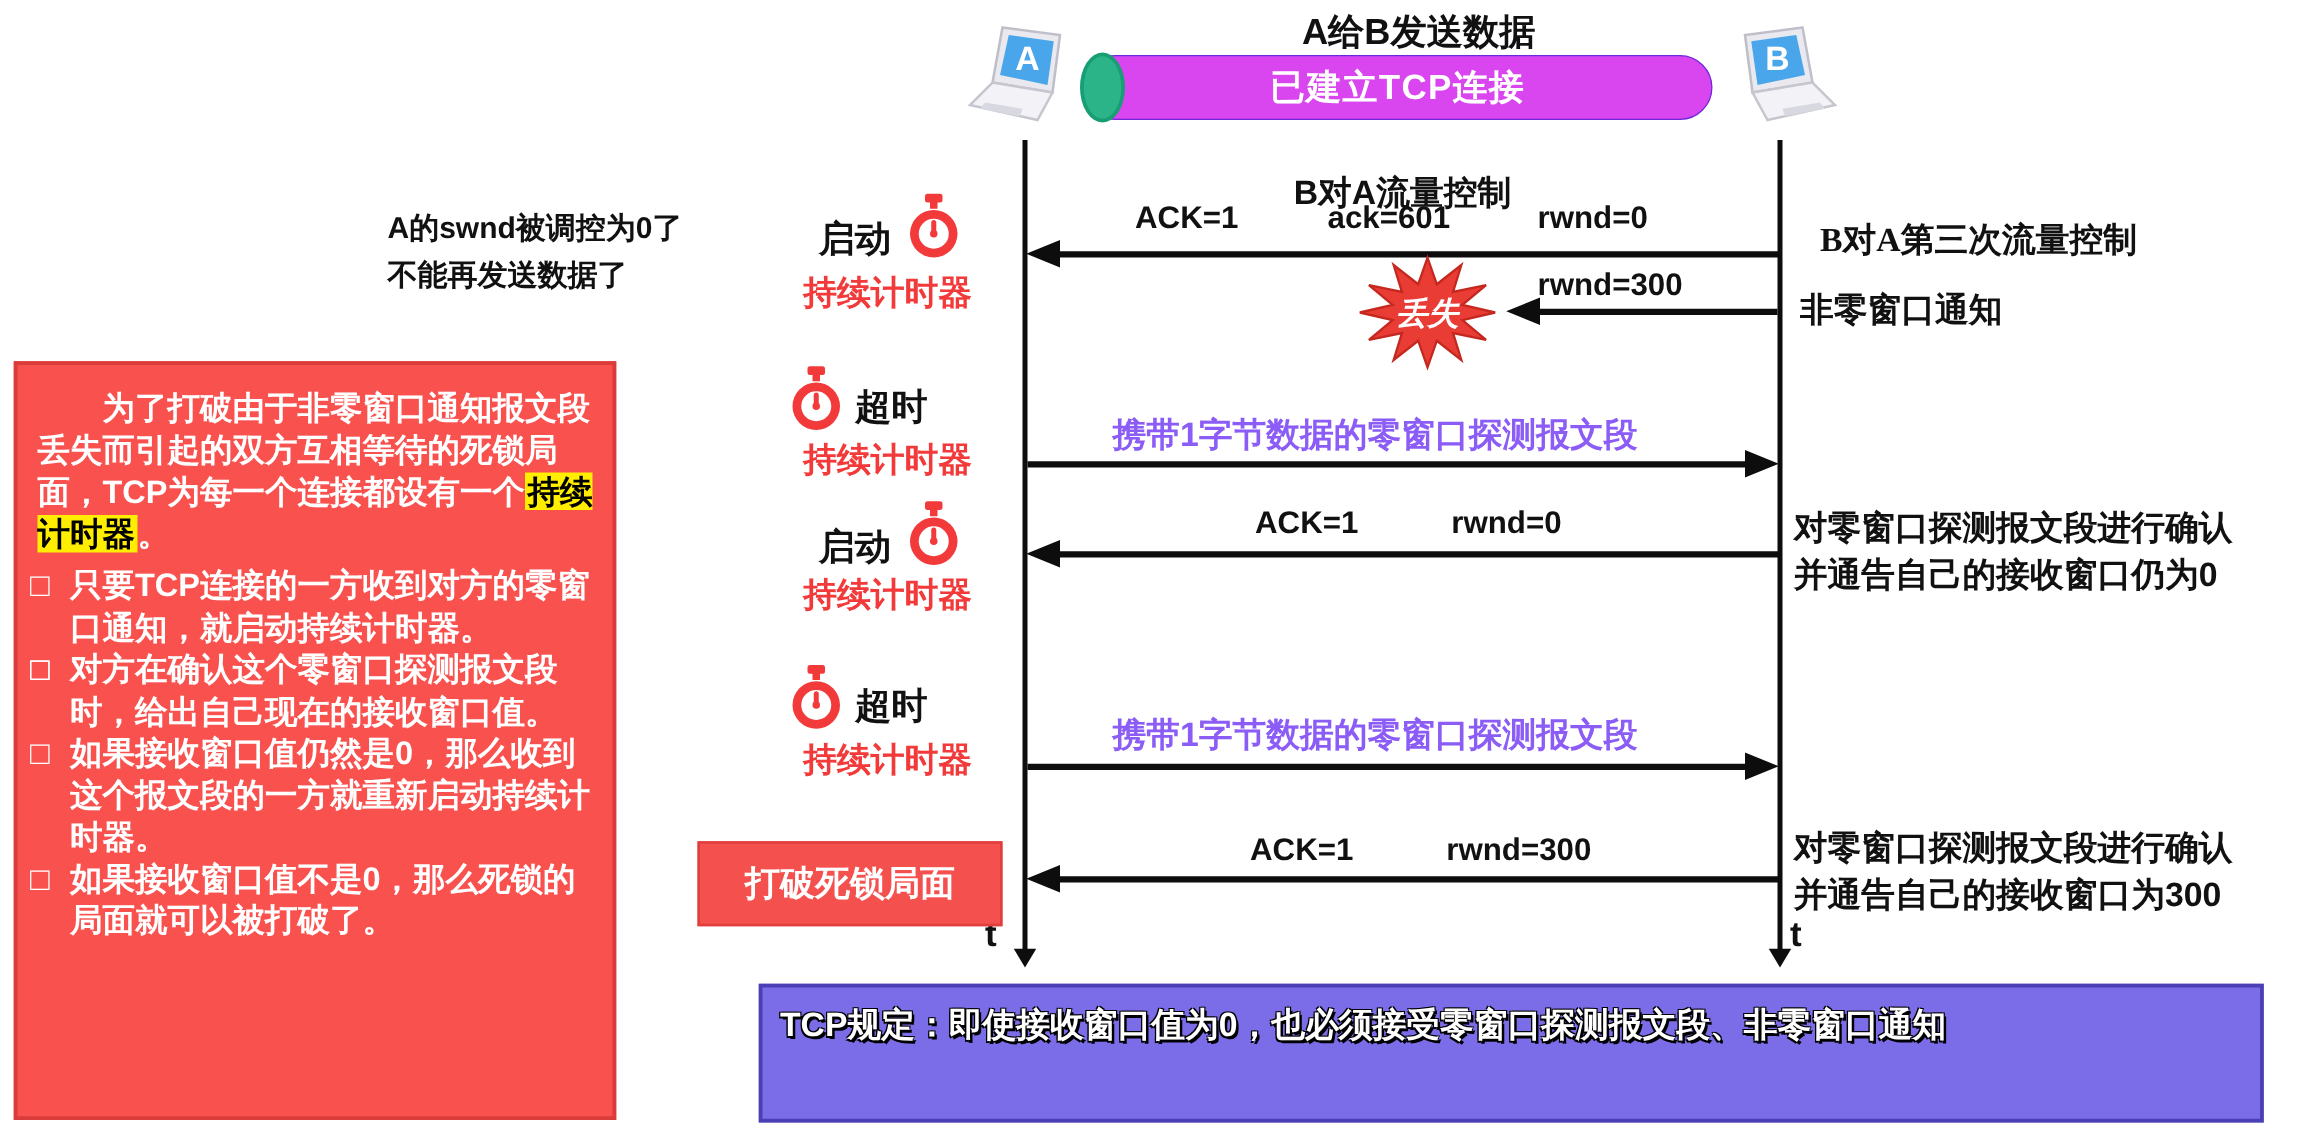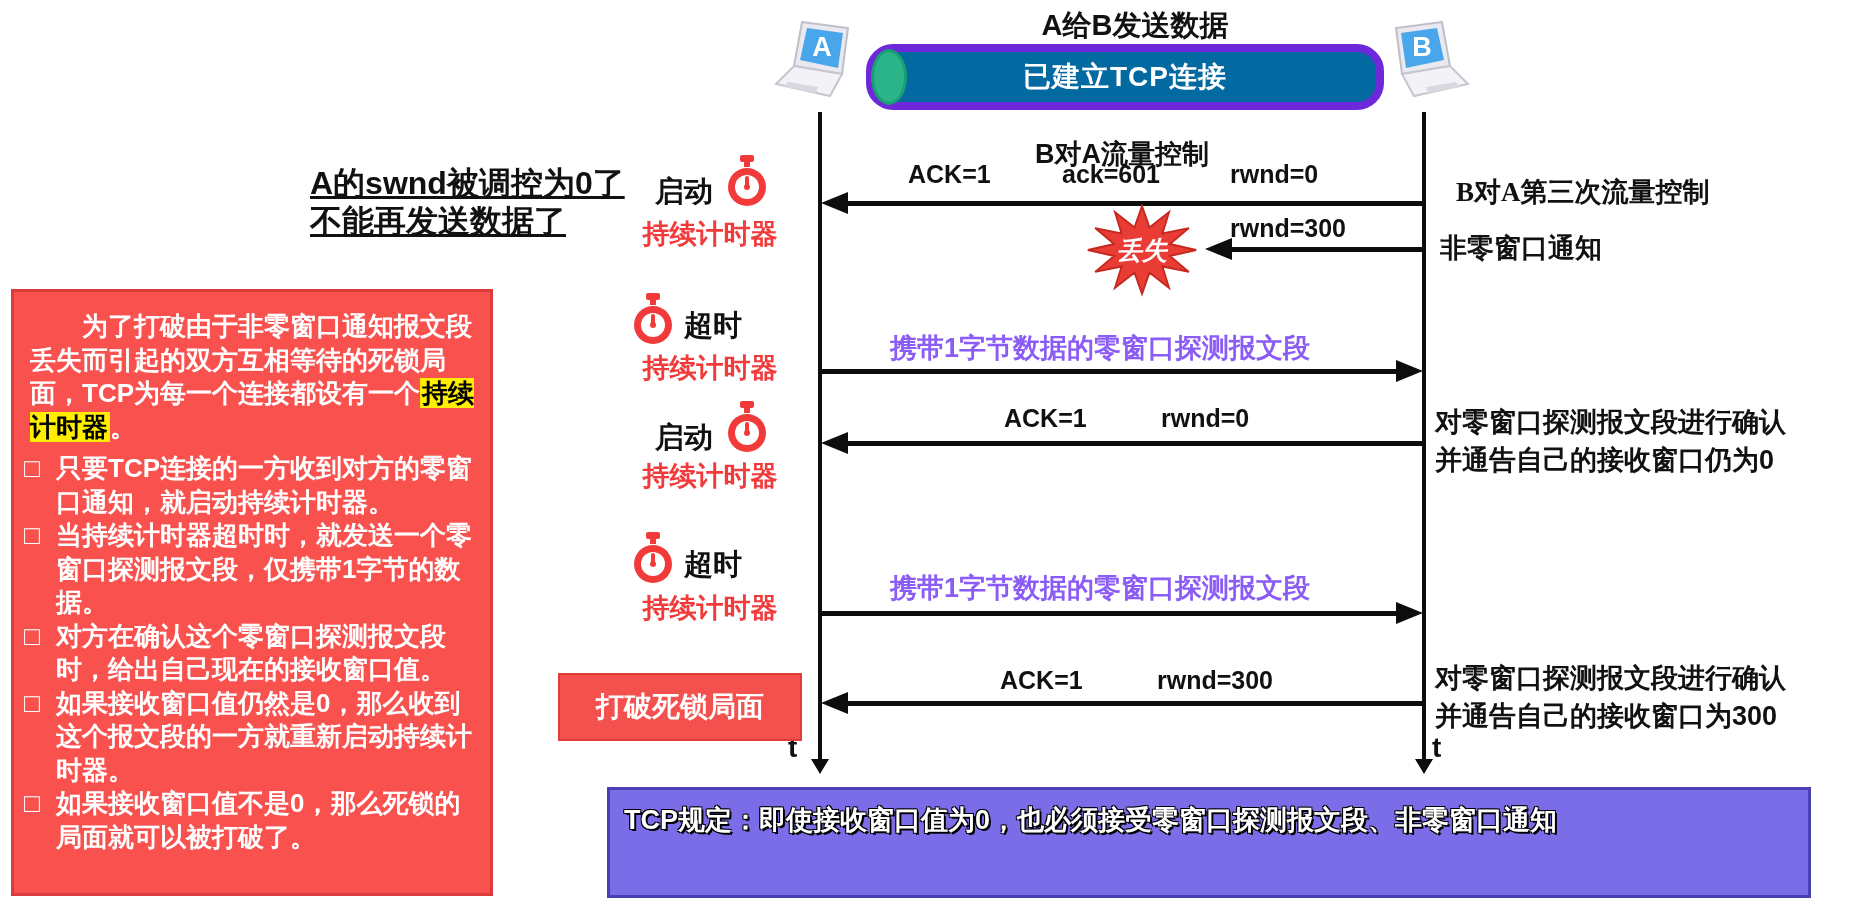--- a/index.html
+++ b/index.html
@@ -5,21 +5,21 @@
   html,body{margin:0;padding:0;background:#fff;}
   #stage{
     position:relative;width:1858px;height:908px;background:#fff;overflow:hidden;
     font-family:"Liberation Sans","DejaVu Sans",sans-serif;font-weight:bold;color:#111;
   }
   .abs{position:absolute;}
   .ctr{text-align:center;}
   
   .top-title{left:935px;top:6px;width:400px;font-size:29px;}
   .pill{
-    left:866px;top:44px;width:502px;height:50px;background:#0369a1;border:8px solid #6d28d9;
+    left:866px;top:44px;width:502px;height:50px;background:#d946ef;border:1px solid #6d28d9;
     border-radius:27px;display:flex;align-items:center;justify-content:center;
     color:#fff;font-size:28px;letter-spacing:1px;
   }
   .pill::before{
     content:'';position:absolute;left:-3px;top:-3px;width:30px;height:50px;
     border-radius:50%;border:3px solid #179e74;background:#2cb489;
   }
   .pill span{position:relative;z-index:1;}
   .flow-title{left:922px;top:108px;width:400px;font-size:27px;margin-top:28px;}
   
@@ -51,21 +51,21 @@
     content:'';position:absolute;right:-25px;top:-9px;width:0;height:0;
     border-top:11px solid transparent;border-bottom:11px solid transparent;border-left:27px solid #0d0d0d;
   }
   .msg-label{font-size:25px;}
   .probe-label{left:825px;width:550px;font-size:27px;color:#8b5cf6;text-align:center;}
   
   .timer-action{font-size:29px;}
   .timer-name{width:170px;font-size:27px;color:#f23a3a;text-align:center;}
   
   .note{font-size:27px;white-space:nowrap;}
-  .swnd-note{left:310px;top:164px;font-size:32px;line-height:38px;text-decoration:underline;}
+  .swnd-note{left:310px;top:164px;font-size:24px;line-height:38px;}
   
   .deadlock{
     left:558px;top:673px;width:240px;height:64px;background:#f4504d;border:2px solid #e03e3c;
     display:flex;align-items:center;justify-content:center;color:#fff;font-size:28px;
   }
   
   .info-box{
     left:11px;top:289px;width:482px;height:607px;background:#f8514e;border:3px solid #da3b3b;
     box-sizing:border-box;color:#fff;font-size:26px;line-height:33.5px;padding:10px 6px 6px 8px;
   }
@@ -214,21 +214,21 @@
   <div class="abs msg-label" style="left:1157px;top:666px;">rwnd=300</div>
   <div class="abs harrow ldir" style="left:846px;top:701px;width:578px;"></div>
 
   <div class="abs note" style="left:1435px;top:660px;">对零窗口探测报文段进行确认</div>
   <div class="abs note" style="left:1435px;top:698px;">并通告自己的接收窗口为300</div>
 
   <div class="abs info-box">
     <p class="intro"><span>为了打破由于非零窗口通知报文段丢失而引起的双方互相等待的死锁局面，TCP为每一个连接都设有一个</span><span class="hl">持续计时器</span><span>。</span></p>
     <ul>
       <li><span class="marker">□</span><span>只要TCP连接的一方收到对方的零窗口通知，就启动持续计时器。</span></li>
-      <li><span class="marker">□</span><span>当持续计时器超时时，就发送一个零窗口探测报文段，仅携带1字节的数据。</span></li>
+      <li><span class="marker">□</span></li>
       <li><span class="marker">□</span><span>对方在确认这个零窗口探测报文段时，给出自己现在的接收窗口值。</span></li>
       <li><span class="marker">□</span><span>如果接收窗口值仍然是0，那么收到这个报文段的一方就重新启动持续计时器。</span></li>
       <li><span class="marker">□</span><span>如果接收窗口值不是0，那么死锁的局面就可以被打破了。</span></li>
     </ul>
   </div>
 
   <div class="abs tcp-rule">
     <div>TCP规定：即使接收窗口值为0，也必须接受零窗口探测报文段、非零窗口通知</div>
   </div>
 

